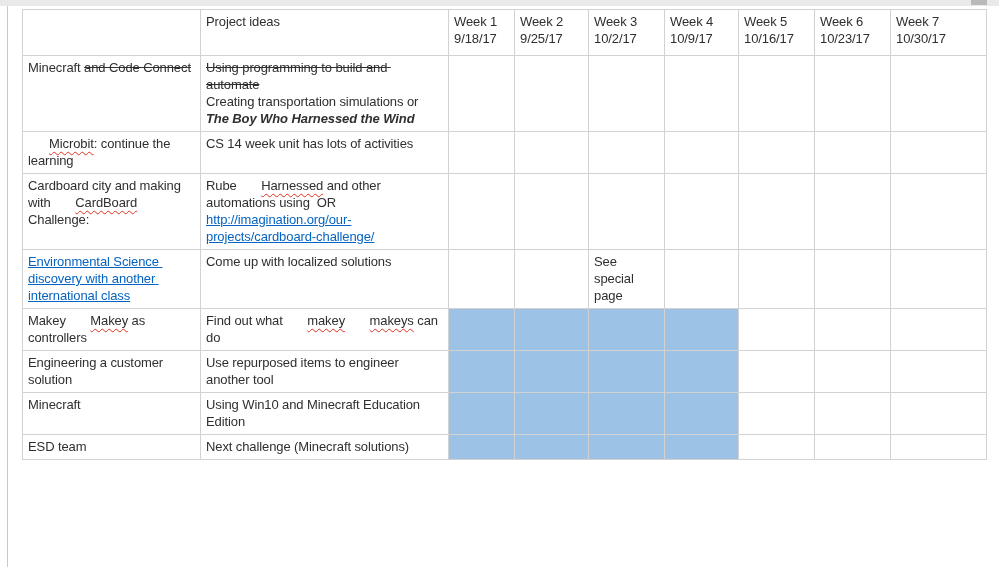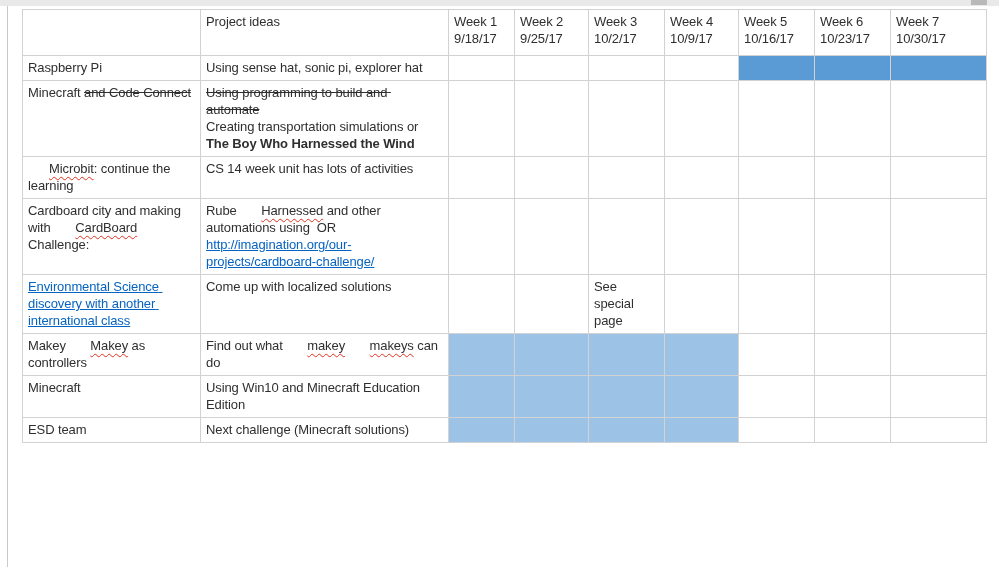--- a/index.html
+++ b/index.html
@@ -16,21 +16,21 @@
   }
   td,th{
     border:1px solid #d2d2d2;vertical-align:top;text-align:left;
     padding:3px 5px 4px;font-size:13px;line-height:17px;font-weight:400;
     letter-spacing:-0.1px;white-space:pre-wrap;overflow-wrap:anywhere;
   }
   thead th{height:38px;}
   .fill-dark{background:var(--dark);}
   .fill-light{background:var(--light);}
   .strike{text-decoration:line-through;}
-  .bi{font-weight:bold;}
+  .bi{font-weight:bold;font-style:italic;}
   a.link{color:var(--link);text-decoration:underline;cursor:pointer;}
   .sq{
     text-decoration-line:underline;text-decoration-style:wavy;
     text-decoration-color:var(--sq);text-decoration-thickness:1px;
     text-underline-offset:3px;
     margin-left:21px;
   }
   .cursor{display:inline-block;width:1px;height:13px;background:#1a1a1a;vertical-align:-2px;}
 </style>
 </head>
@@ -61,31 +61,20 @@
         <th><div>Week 2</div><div>9/25/17</div></th>
         <th><div>Week 3</div><div>10/2/17</div></th>
         <th><div>Week 4</div><div>10/9/17</div></th>
         <th><div>Week 5</div><div>10/16/17</div></th>
         <th><div>Week 6</div><div>10/23/17</div></th>
         <th><div>Week 7</div><div>10/30/17</div></th>
       </tr>
   </thead>
   <tbody id="table-body">
 
-  <tr>
-        <td><span>Raspberry Pi</span></td>
-        <td><span>Using sense hat, sonic pi, explorer hat</span></td>
-        <td></td>
-        <td></td>
-        <td></td>
-        <td></td>
-        <td class="fill-dark"></td>
-        <td class="fill-dark"></td>
-        <td class="fill-dark"></td>
-      </tr>
       <tr>
         <td><span>Minecraft </span><span class="strike">and Code Connect</span></td>
         <td><span class="strike">Using programming to build and automate</span><span>
 Creating transportation simulations or </span><span class="bi">The Boy Who Harnessed the Wind</span></td>
         <td></td>
         <td></td>
         <td></td>
         <td></td>
         <td></td>
         <td></td>
@@ -130,20 +119,31 @@
         <td><span>Find out what </span><span class="sq">makey</span><span> </span><span class="sq">makeys</span><span> can do</span></td>
         <td class="fill-light"></td>
         <td class="fill-light"></td>
         <td class="fill-light"></td>
         <td class="fill-light"></td>
         <td></td>
         <td></td>
         <td></td>
       </tr>
       <tr>
+        <td><span>Engineering a customer solution</span></td>
+        <td><span>Use repurposed items to engineer another tool</span></td>
+        <td class="fill-light"></td>
+        <td class="fill-light"></td>
+        <td class="fill-light"></td>
+        <td class="fill-light"></td>
+        <td></td>
+        <td></td>
+        <td></td>
+      </tr>
+      <tr>
         <td><span>Minecraft</span></td>
         <td><span>Using Win10 and Minecraft Education Edition</span></td>
         <td class="fill-light"></td>
         <td class="fill-light"></td>
         <td class="fill-light"></td>
         <td class="fill-light"></td>
         <td></td>
         <td></td>
         <td></td>
       </tr>

